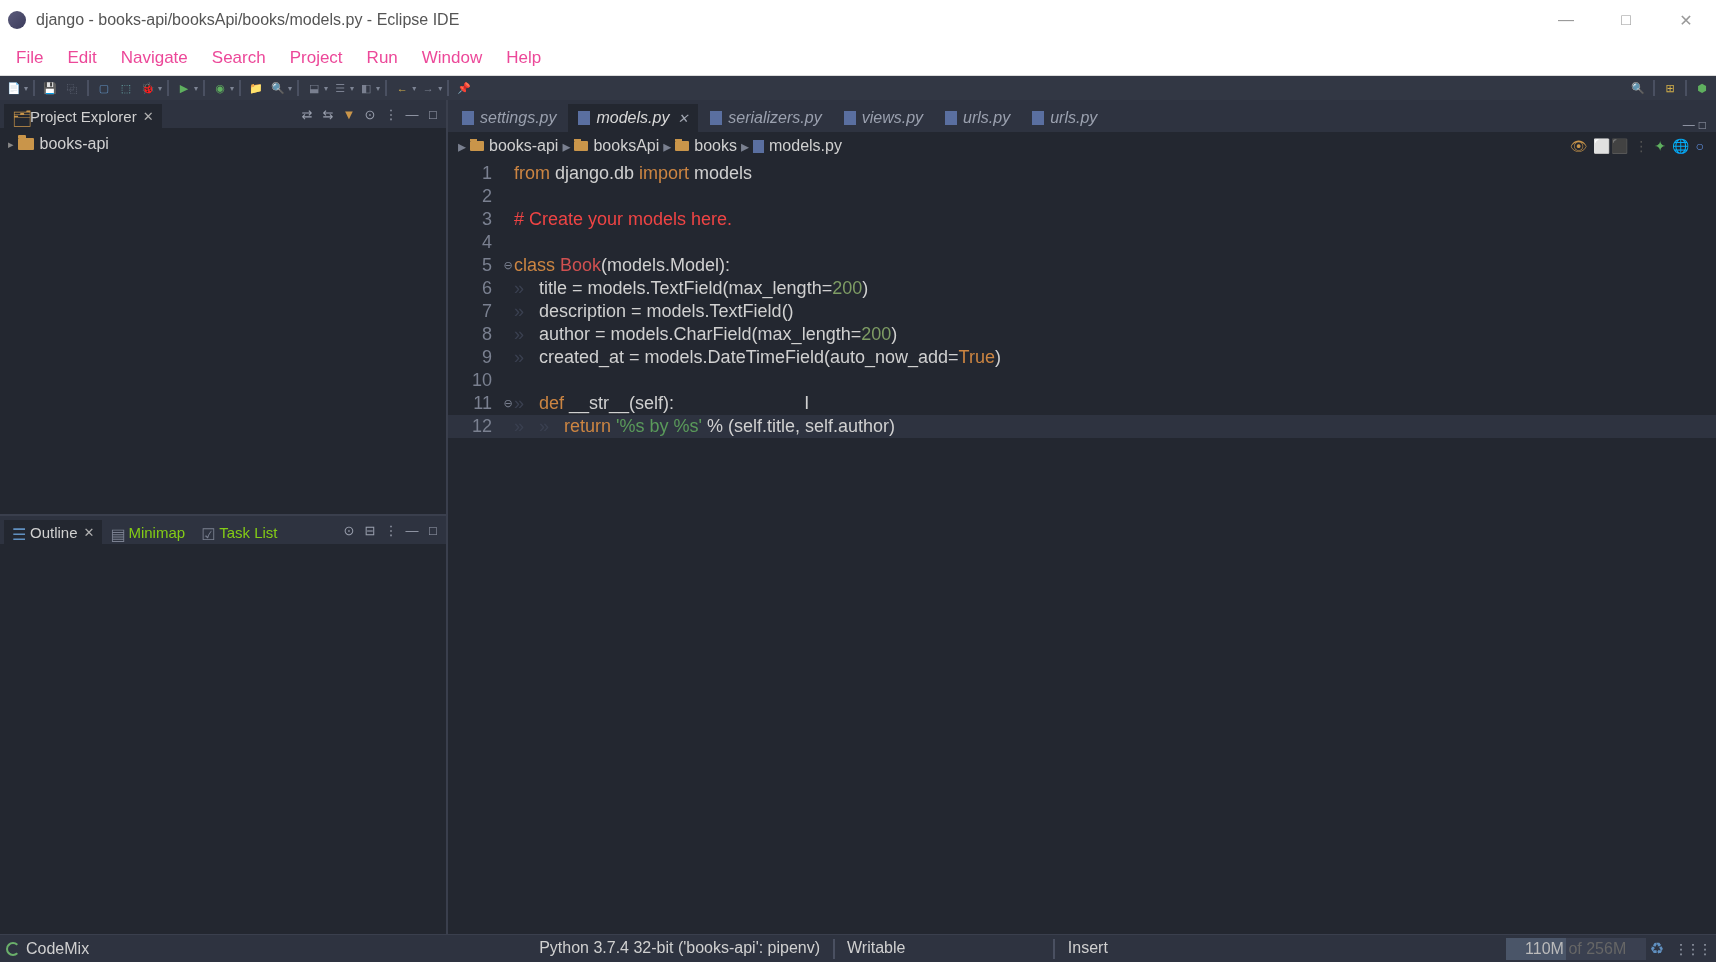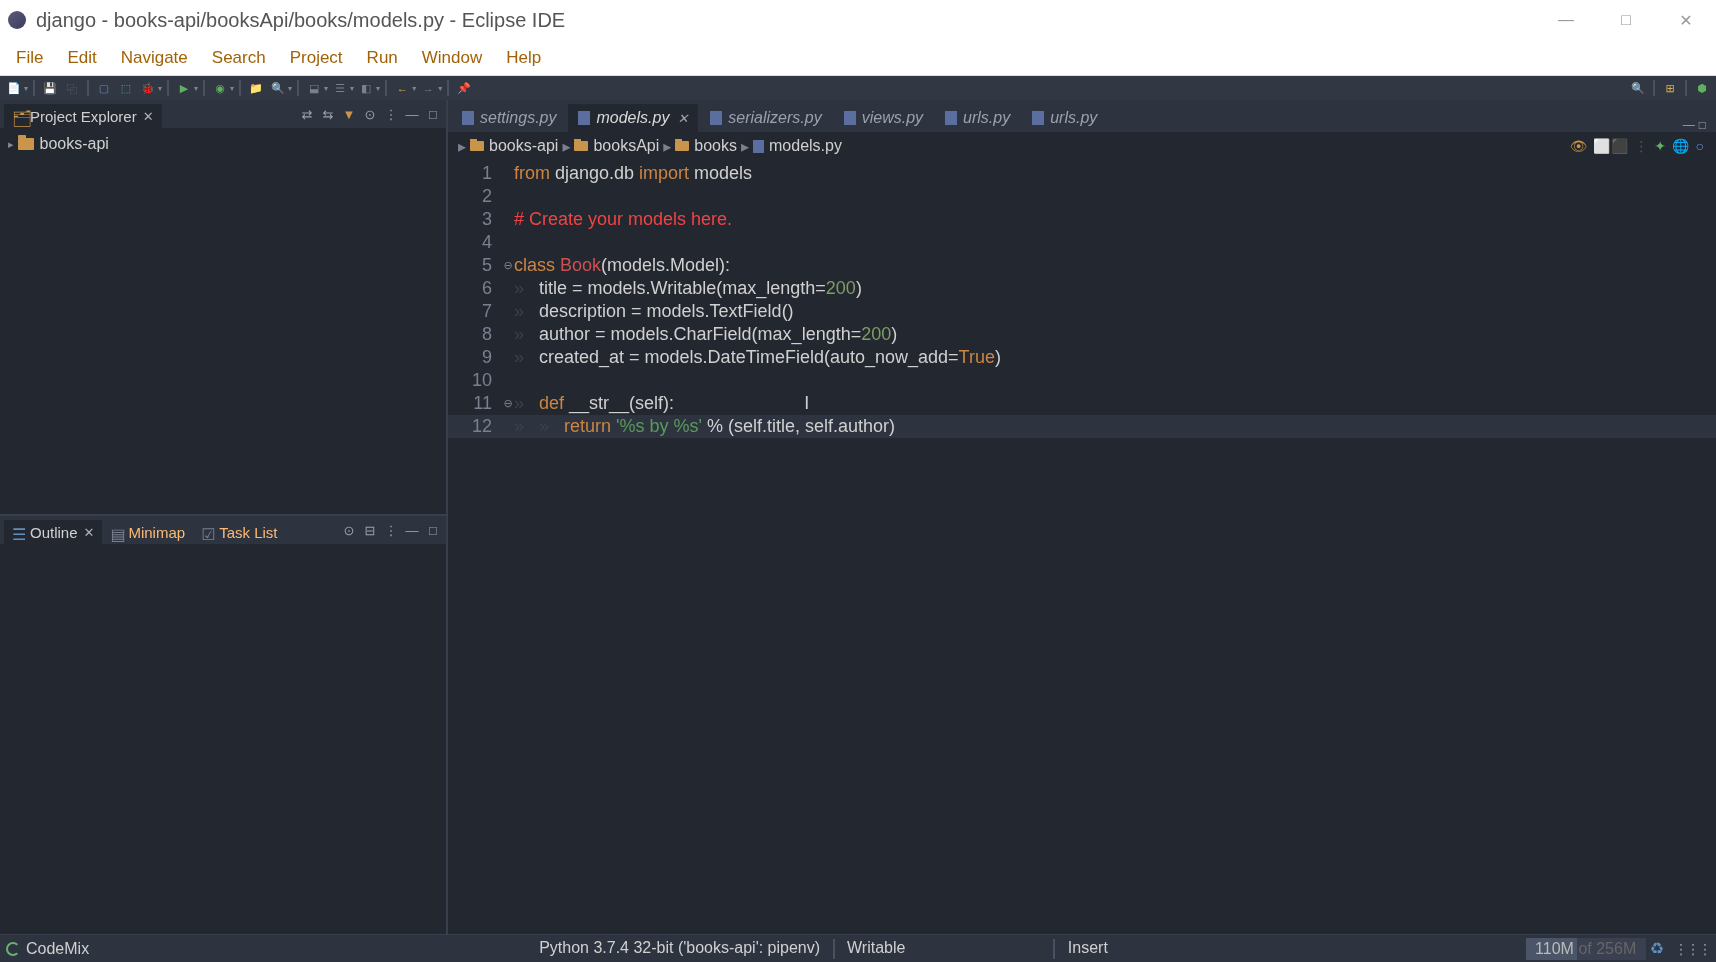--- a/index.html
+++ b/index.html
@@ -1,47 +1,47 @@
 <!DOCTYPE html>
 <html><head>
 <meta charset="utf-8">
 <style>
 * { margin: 0; padding: 0; box-sizing: border-box; font-family: "Segoe UI", Tahoma, sans-serif; }
 body { background: #000; overflow: hidden; width: 1716px; height: 962px; position: relative; }
 
 
 .titlebar { background: #fff; height: 40px; display: flex; align-items: center; padding: 0 8px; position: relative; }
 .titlebar .eclipse-icon { width: 18px; height: 18px; border-radius: 50%; background: linear-gradient(135deg,#5b5b7b,#3b3b5b); margin-right: 10px; }
-.titlebar .title-text { color: #555; font-size: 20px; }
+.titlebar .title-text { color: #555; font-size: 16px; }
 .win-controls { position: absolute; right: 0; top: 0; height: 100%; display: flex; }
 .win-controls div { width: 60px; display: flex; align-items: center; justify-content: center; color: #999; font-size: 16px; }
 
 
 .menubar { background: #fff; height: 36px; display: flex; align-items: center; padding: 0 4px; border-bottom: 1px solid #ddd; }
-.menubar .menu-item { padding: 6px 12px; color: #a16207; font-size: 17px; cursor: pointer; }
+.menubar .menu-item { padding: 6px 12px; color: #ec4899; font-size: 17px; cursor: pointer; }
 
 
 .toolbar { background: #323744; height: 24px; display: flex; align-items: center; padding: 0 4px; gap: 2px; }
 .toolbar .tb-btn { width: 20px; height: 18px; display: flex; align-items: center; justify-content: center; font-size: 11px; }
 .toolbar .tb-sep { width: 2px; height: 16px; background: #4a5061; margin: 0 3px; }
 .toolbar .tb-drop { color: #7d8494; font-size: 8px; margin-left: -2px; }
 .tb-right { margin-left: auto; display: flex; align-items: center; gap: 2px; }
 
 
 .main-area { display: flex; height: calc(100% - 40px - 36px - 24px - 28px); background: #1e2128; }
 
 
 .left-panel { width: 448px; display: flex; flex-direction: column; background: #232730; border-right: 2px solid #3a3f4d; }
 .panel-header { background: #2e3340; height: 28px; display: flex; align-items: center; padding: 0 4px; }
 .panel-tab { display: flex; align-items: center; background: #232730; padding: 3px 8px; height: 24px; margin-top: 4px; }
 .panel-tab .tab-icon { width: 14px; height: 14px; margin-right: 4px; }
 .panel-tab .tab-label { color: #d0d0d0; font-size: 15px; }
 .panel-tab .tab-close { color: #b0b0b0; margin-left: 6px; font-size: 13px; }
 .panel-tab.inactive { background: #2e3340; }
-.panel-tab.inactive .tab-label { color: #fdba74; }
+.panel-tab.inactive .tab-label { color: #84cc16; }
 .panel-header-btns { margin-left: auto; display: flex; gap: 3px; }
 .panel-header-btns span { color: #9aa0ae; font-size: 13px; width: 18px; text-align: center; }
 
 .explorer-body { flex: 1; background: #232730; padding: 4px 0; overflow: auto; }
 .tree-item { display: flex; align-items: center; padding: 3px 8px; color: #d0d0d0; font-size: 16px; }
 .tree-item .arrow { color: #888; margin-right: 4px; font-size: 11px; }
 .tree-item .folder-icon { width: 16px; height: 12px; background: #c9954a; border-radius: 1px; margin-right: 6px; position: relative; }
 .tree-item .folder-icon::before { content:""; position:absolute; top:-3px; left:0; width:8px; height:3px; background:#c9954a; border-radius:1px 1px 0 0;}
 
 .outline-section { height: 420px; border-top: 2px solid #3a3f4d; display: flex; flex-direction: column; }
@@ -93,21 +93,21 @@
 .cursor-beam { display: inline-block; color: #d0d0d0; }
 
 
 .statusbar { background: #2e3340; height: 28px; display: flex; align-items: center; padding: 0 6px; font-size: 16px; color: #d0d0d0; border-top: 1px solid #3a3f4d;}
 .statusbar .sb-left { display: flex; align-items: center; gap: 6px; }
 .sb-codemix { display: flex; align-items: center; gap: 5px;}
 .sb-codemix .cm-icon { width: 14px; height: 14px; border: 2px solid #6bb06b; border-radius: 50%; border-right-color: transparent;}
 .statusbar .sb-center { margin-left: 450px; }
 .statusbar .sb-sep { width: 2px; height: 20px; background: #4a5061; margin: 0 8px; display: inline-block; vertical-align: middle;}
 .statusbar .sb-right { margin-left: auto; display: flex; align-items: center; }
-.heap { background: #3a4050; padding: 2px 8px; color: #bbb; position:relative; width: 120px; text-align:center;}
+.heap { background: #3a4050; padding: 2px 8px; color: #bbb; position:relative; width: 140px; text-align:center;}
 .heap::before { content:""; position:absolute; left:0; top:0; bottom:0; width:43%; background:#4a5568;}
 .heap span { position: relative; }
 .heap .dim { color: #666; }
 .sb-menu { color: #9aa0ae; margin-left: 10px; font-size: 14px; letter-spacing:-2px;}
 </style>
 </head>
 <body>
 
 <div class="titlebar">
   <div class="eclipse-icon"></div>
@@ -291,21 +291,21 @@
         <span style="color:#6090e0">○</span>
       </div>
     </div>
 
     <div class="code-editor" id="code-editor">
         <div class="code-line"><div class="gutter">1</div><div class="fold"></div><div class="code-content"><span class="kw">from</span><span class="txt">&nbsp;django.db&nbsp;</span><span class="kw">import</span><span class="txt">&nbsp;models</span></div></div>
         <div class="code-line"><div class="gutter">2</div><div class="fold"></div><div class="code-content"></div></div>
         <div class="code-line"><div class="gutter">3</div><div class="fold"></div><div class="code-content"><span class="cmt"># Create your models here.</span></div></div>
         <div class="code-line"><div class="gutter">4</div><div class="fold"></div><div class="code-content"></div></div>
         <div class="code-line"><div class="gutter">5</div><div class="fold">⊖</div><div class="code-content"><span class="kw">class</span><span class="txt">&nbsp;</span><span class="cls">Book</span><span class="txt">(models.Model):</span></div></div>
-        <div class="code-line"><div class="gutter">6</div><div class="fold"></div><div class="code-content"><span class="ws">»   </span><span class="txt">title = models.Writable(max_length=</span><span class="num">200</span><span class="txt">)</span></div></div>
+        <div class="code-line"><div class="gutter">6</div><div class="fold"></div><div class="code-content"><span class="ws">»   </span><span class="txt">title = models.TextField(max_length=</span><span class="num">200</span><span class="txt">)</span></div></div>
         <div class="code-line"><div class="gutter">7</div><div class="fold"></div><div class="code-content"><span class="ws">»   </span><span class="txt">description = models.TextField()</span></div></div>
         <div class="code-line"><div class="gutter">8</div><div class="fold"></div><div class="code-content"><span class="ws">»   </span><span class="txt">author = models.CharField(max_length=</span><span class="num">200</span><span class="txt">)</span></div></div>
         <div class="code-line"><div class="gutter">9</div><div class="fold"></div><div class="code-content"><span class="ws">»   </span><span class="txt">created_at = models.DateTimeField(auto_now_add=</span><span class="bool">True</span><span class="txt">)</span></div></div>
         <div class="code-line"><div class="gutter">10</div><div class="fold"></div><div class="code-content"></div></div>
         <div class="code-line"><div class="gutter">11</div><div class="fold">⊖</div><div class="code-content"><span class="ws">»   </span><span class="kw">def</span><span class="txt">&nbsp;</span><span class="fn">__str__</span><span class="txt">(self):</span><span class="txt">                          </span><span class="cursor-beam">I</span></div></div>
         <div class="code-line highlight"><div class="gutter">12</div><div class="fold"></div><div class="code-content"><span class="ws">»   »   </span><span class="kw">return</span><span class="txt">&nbsp;</span><span class="str2">'%s </span><span class="str">by</span><span class="str2"> %s'</span><span class="txt"> % (self.title, self.author)</span></div></div>
       </div>
   </div>
 </div>
 

